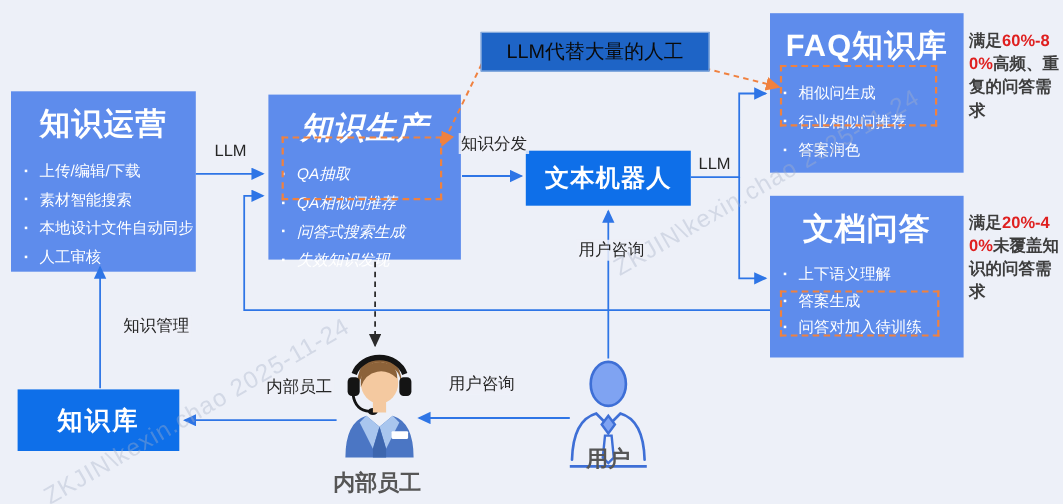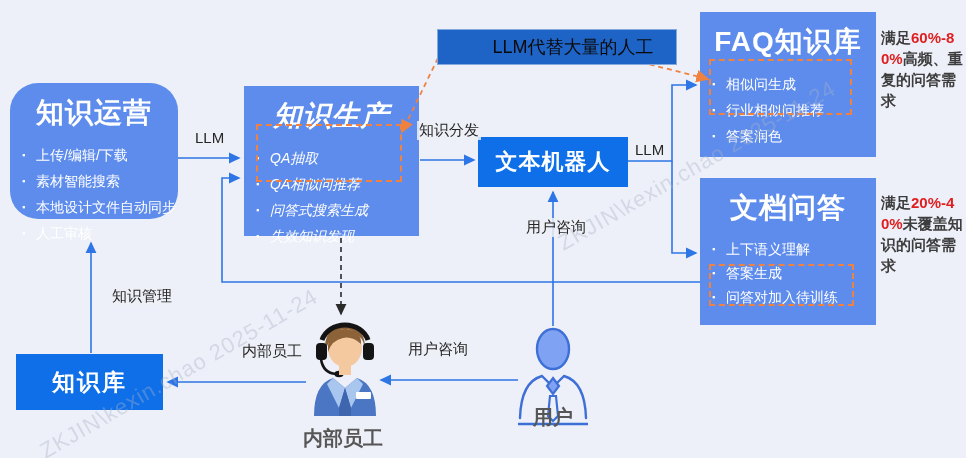--- a/index.html
+++ b/index.html
@@ -18,21 +18,21 @@
   .panel li{position:relative;padding:0 2px 0 26px;font-size:14px;line-height:26px;
             white-space:nowrap;}
   .panel .bullet{position:absolute;left:12px;top:0;font-size:9px;line-height:26px;}
   .tight li{line-height:24px;}
   .tight .bullet{line-height:24px;}
   .dashed-frame{position:absolute;border:2px dashed var(--orange);z-index:3;}
   .solidbox{position:absolute;background:var(--solid);color:#fff;display:flex;
             align-items:center;justify-content:center;font-weight:bold;z-index:2;}
   .callout{position:absolute;background:var(--callout);border:1px solid var(--callout-border);
            color:#0a0a0a;display:flex;align-items:center;justify-content:center;
-           font-size:18px;z-index:6;padding-left:32px;}
+           font-size:18px;z-index:6;}
   .edge-label{position:absolute;font-size:15px;color:var(--ink);z-index:8;
               background:rgba(237,240,248,0.85);padding:0 2px;white-space:nowrap;}
   .annot{position:absolute;width:86px;font-size:15px;font-weight:bold;color:var(--note);
          line-height:21px;word-break:break-all;z-index:2;}
   .annot .red{color:var(--red);}
   .actor-label{position:absolute;font-size:20px;font-weight:bold;color:var(--actor);
                z-index:4;white-space:nowrap;}
   .wires{position:absolute;inset:0;z-index:5;pointer-events:none;}
   .edge{stroke:var(--arrow);stroke-width:1.6;fill:none;}
   .edge-dashed-black{stroke:#2b2b2b;stroke-width:1.6;fill:none;stroke-dasharray:5 4;}
@@ -76,21 +76,21 @@
     <line class="edge" x1="306" y1="382" x2="168" y2="382" marker-end="url(#mb)"></line>
 
     <line class="edge" x1="91" y1="353" x2="91" y2="243" marker-end="url(#mb)"></line>
 
     <line class="edge-dashed-black" x1="341" y1="238" x2="341" y2="314" marker-end="url(#mk)"></line>
 
     <line class="edge-dashed-orange" x1="438" y1="58" x2="402" y2="132" marker-end="url(#mo)"></line>
     <line class="edge-dashed-orange" x1="632" y1="60" x2="708" y2="79" marker-end="url(#mo)"></line>
   </svg>
 
-  <div class="panel" style="left:10px;top:83px;width:168px;height:136px;border-radius:28px;">
+  <div class="panel" style="left:10px;top:83px;width:168px;height:164px;">
     <div class="panel-title">知识运营</div>
     <ul>
       <li><span class="bullet">▪</span><span>上传/编辑/下载</span></li>
       <li><span class="bullet">▪</span><span>素材智能搜索</span></li>
       <li><span class="bullet">▪</span><span>本地设计文件自动同步</span></li>
       <li><span class="bullet">▪</span><span>人工审核</span></li>
     </ul>
   </div>
 
   <div class="panel" style="left:244px;top:86px;width:175px;height:150px;font-style:italic;">

